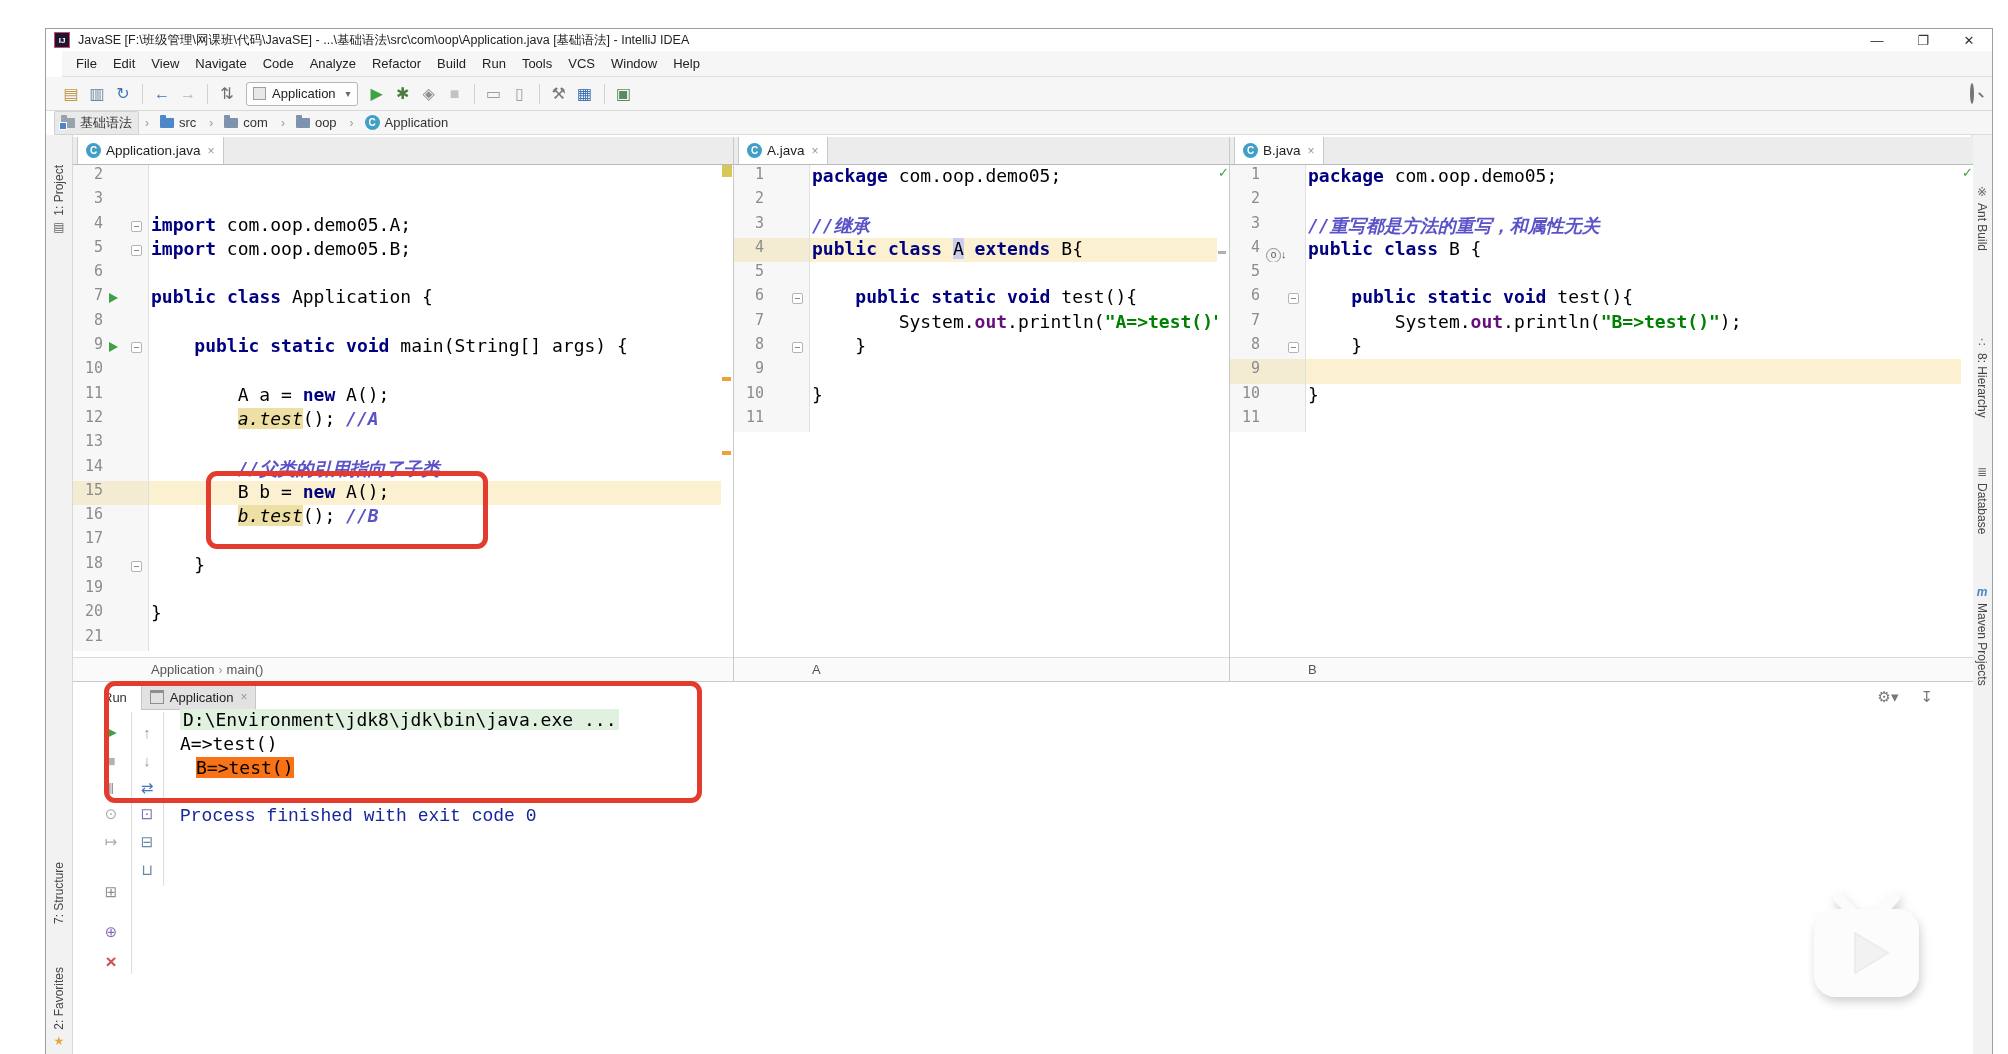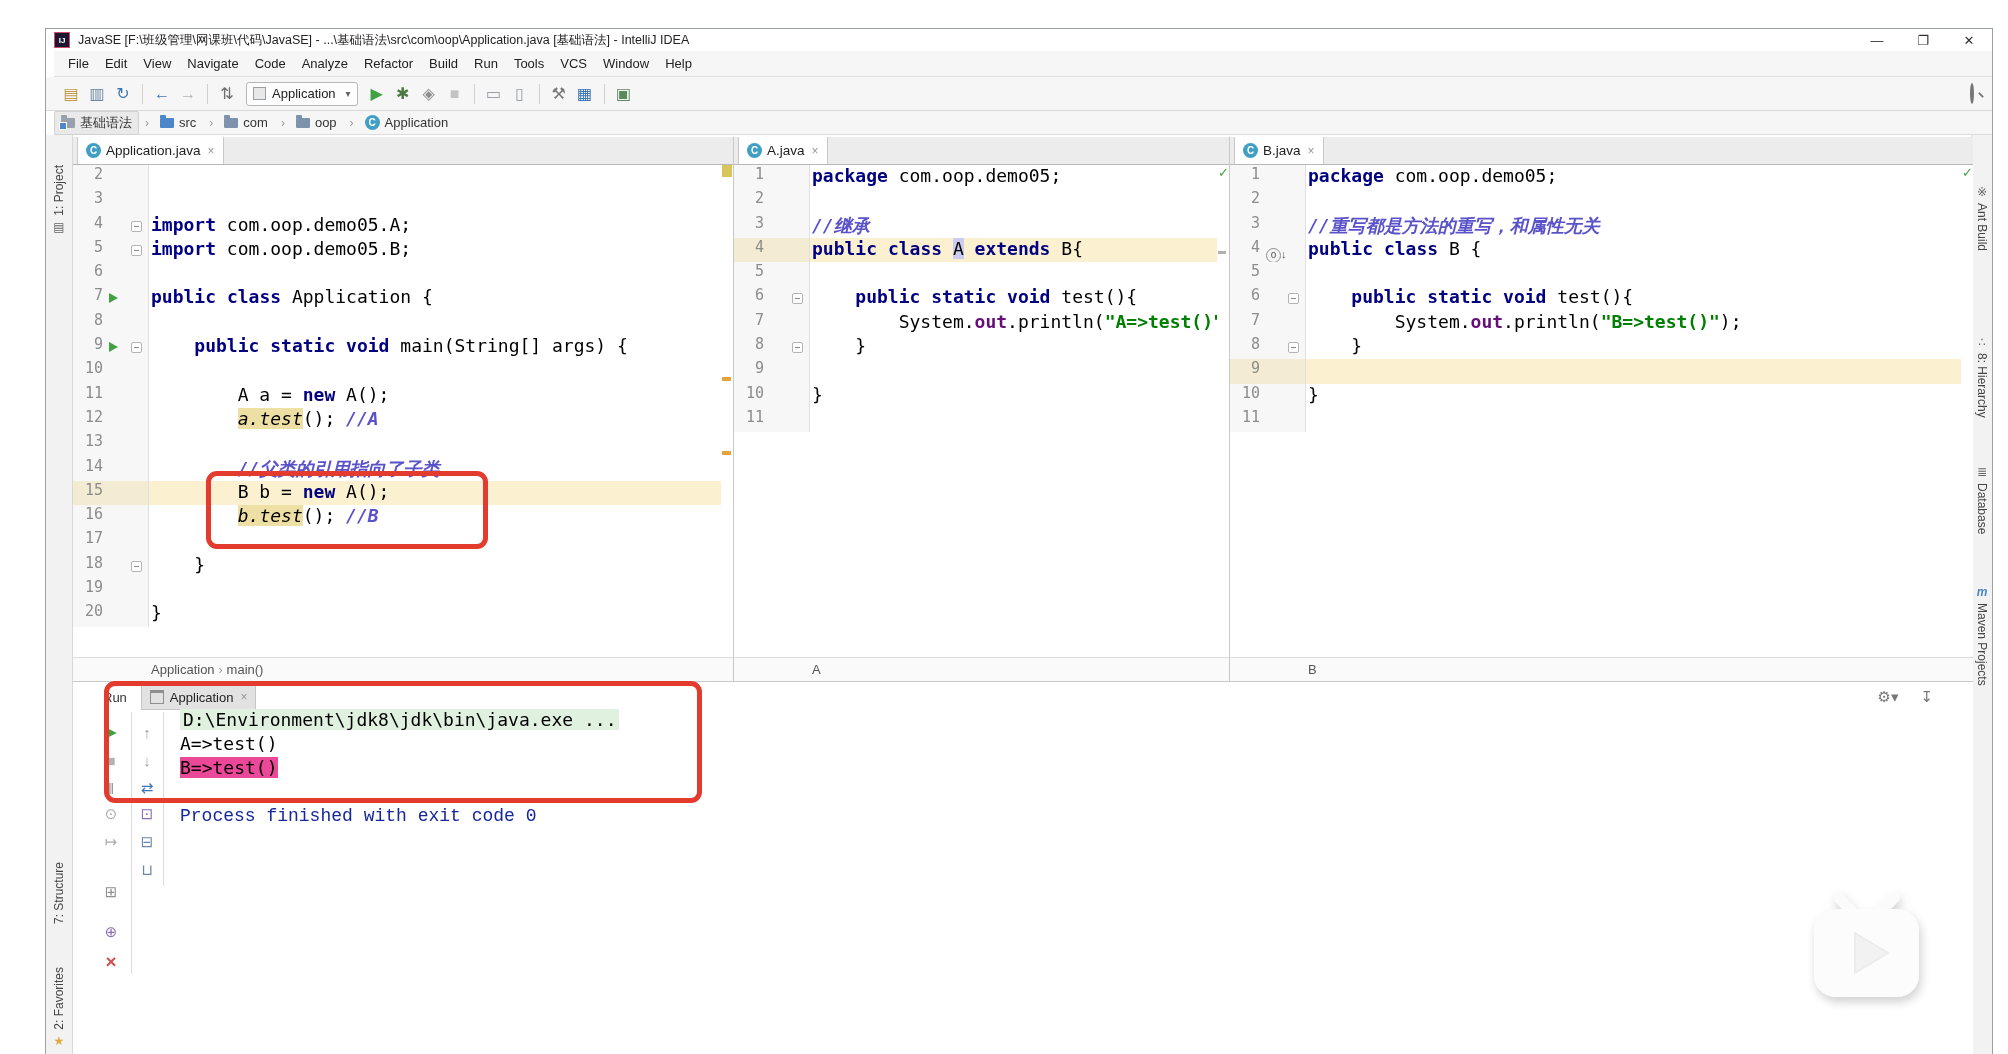--- a/index.html
+++ b/index.html
@@ -8,21 +8,21 @@
   .window{position:absolute;left:45px;top:28px;width:1948px;height:1026px;background:#fff;
           border:1px solid #9aa0a6;border-bottom:none;box-sizing:border-box;}
   
   .titlebar{position:absolute;left:0;top:0;right:0;height:22px;background:#fff;display:flex;align-items:center;}
   .applogo{width:14px;height:14px;background:#1c1630;color:#fff;font-size:8px;font-weight:bold;
            display:flex;align-items:center;justify-content:center;margin:0 8px 0 8px;border:1px solid #c94f6d;}
   .title-text{font-size:12.5px;color:#222;white-space:nowrap;}
   .wincontrols{margin-left:auto;display:flex;}
   .wbtn{width:46px;height:22px;display:flex;align-items:center;justify-content:center;font-size:13px;color:#333;}
   
-  .menubar{position:absolute;left:8px;top:22px;right:0;height:26px;background:#f6f6f6;border-bottom:1px solid #e0e0e0;
+  .menubar{position:absolute;left:16px;top:22px;right:0;height:26px;background:#f6f6f6;border-bottom:1px solid #e0e0e0;
            display:flex;align-items:center;padding-left:6px;box-sizing:border-box;}
   .menu-item{font-size:13px;color:#222;padding:0 8px;line-height:26px;}
   
   .toolbar{position:absolute;left:0;top:48px;right:0;height:34px;background:#f6f6f6;border-bottom:1px solid #d8d8d8;
            display:flex;align-items:center;padding-left:12px;box-sizing:border-box;}
   .tbi{width:26px;height:24px;display:flex;align-items:center;justify-content:center;font-size:16px;}
   .tbsep{width:1px;height:20px;background:#d0d0d0;margin:0 6px;}
   .combo{height:22px;border:1px solid #b6b6b6;border-radius:3px;background:#fdfdfd;display:flex;align-items:center;
          padding:0 6px;margin:0 6px;font-size:13px;color:#222;}
   .combo .sq{width:11px;height:11px;border:1px solid #9aa0a6;background:#e8e8e8;margin-right:6px;}
@@ -90,21 +90,21 @@
   .runtab{display:inline-flex;align-items:center;height:24px;background:#e2e2e2;border:1px solid #c6c6c6;padding:0 8px;
           font-size:13px;color:#222;margin-left:14px;}
   .runtab .cico{width:12px;height:10px;border:1px solid #8f8f8f;border-top:3px solid #8f8f8f;margin-right:6px;}
   .runtab .x{margin-left:7px;color:#9a9a9a;font-size:12px;}
   .runright{margin-left:auto;margin-right:40px;display:flex;gap:22px;font-size:15px;color:#777;}
   .rico{position:absolute;width:24px;height:24px;display:flex;align-items:center;justify-content:center;font-size:15px;}
   .vline{position:absolute;width:1px;background:#dcdcdc;}
   .console{position:absolute;left:107px;top:26px;right:20px;bottom:0;font:18px "DejaVu Sans Mono",monospace;color:#000;}
   .crow{height:24px;line-height:24px;white-space:pre;}
   .con-cmd span{background:#e1f1e0;padding:0 3px;}
-  .con-sel span{background:#ec4899;}
+  .con-sel span{background:#f97316;margin-left:16px;}
   .con-exit{color:#16279b;font-family:Liberation Mono, monospace;}
   
   .redbox{position:absolute;border:5px solid #e33b2e;border-radius:11px;pointer-events:none;}
   .tvmark{position:absolute;left:1800px;top:885px;}
 </style>
 </head>
 <body>
 
 <div id="stage">
   <div class="window">
@@ -246,20 +246,21 @@
             <div class="row"><div class="gut"><span class="num">11</span></div><span class="code"><span>        A a = </span><span class="k">new</span><span> A();</span></span></div>
             <div class="row"><div class="gut"><span class="num">12</span></div><span class="code"><span>        </span><span class="m">a.test</span><span>(); </span><span class="c">//A</span></span></div>
             <div class="row"><div class="gut"><span class="num">13</span></div><span class="code"></span></div>
             <div class="row"><div class="gut"><span class="num">14</span></div><span class="code"><span>        </span><span class="c">//父类的引用指向了子类</span></span></div>
             <div class="row cur"><div class="gut"><span class="num">15</span></div><span class="code"><span>        B b = </span><span class="k">new</span><span> A();</span></span></div>
             <div class="row"><div class="gut"><span class="num">16</span></div><span class="code"><span>        </span><span class="m">b.test</span><span>(); </span><span class="c">//B</span></span></div>
             <div class="row"><div class="gut"><span class="num">17</span></div><span class="code"></span></div>
             <div class="row"><div class="gut"><span class="num">18</span><span class="fold"></span></div><span class="code"><span>    }</span></span></div>
             <div class="row"><div class="gut"><span class="num">19</span></div><span class="code"></span></div>
             <div class="row"><div class="gut"><span class="num">20</span></div><span class="code"><span>}</span></span></div>
+            <div class="row"><div class="gut"><span class="num">21</span></div><span class="code"></span></div>
           </div>
           <div class="estripe">
             <span class="emark" style="top: 0px; width: 10px; height: 12px; background: rgb(217, 198, 90);"></span>
             <span class="emark" style="top: 212px; width: 9px; height: 4px; background: rgb(232, 163, 61);"></span>
             <span class="emark" style="top: 286px; width: 9px; height: 4px; background: rgb(232, 163, 61);"></span>
           </div>
           <div class="crumbrow" style="padding-left: 78px;">
             <span>Application</span>
             <span class="crumb-sep">›</span>
             <span>main()</span>

